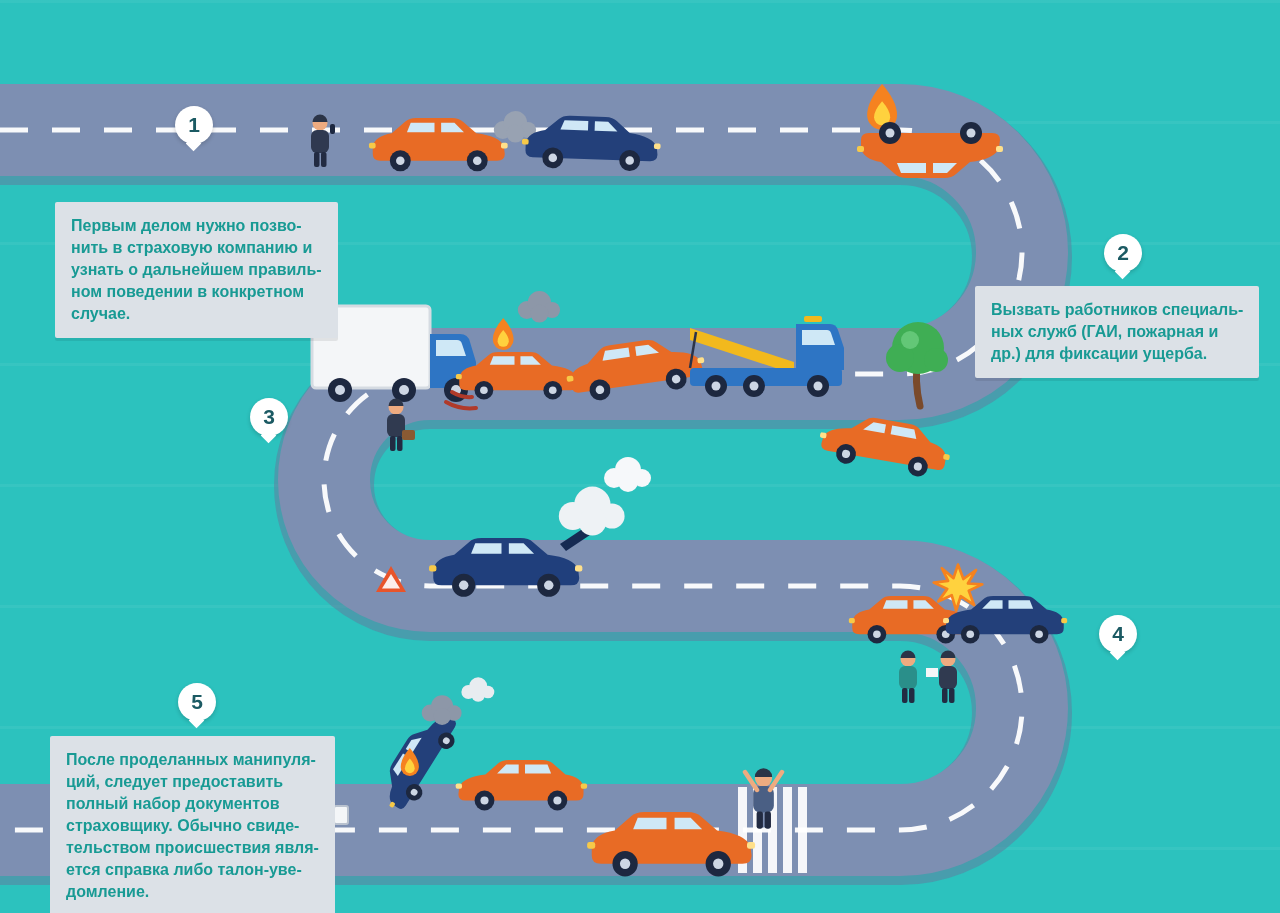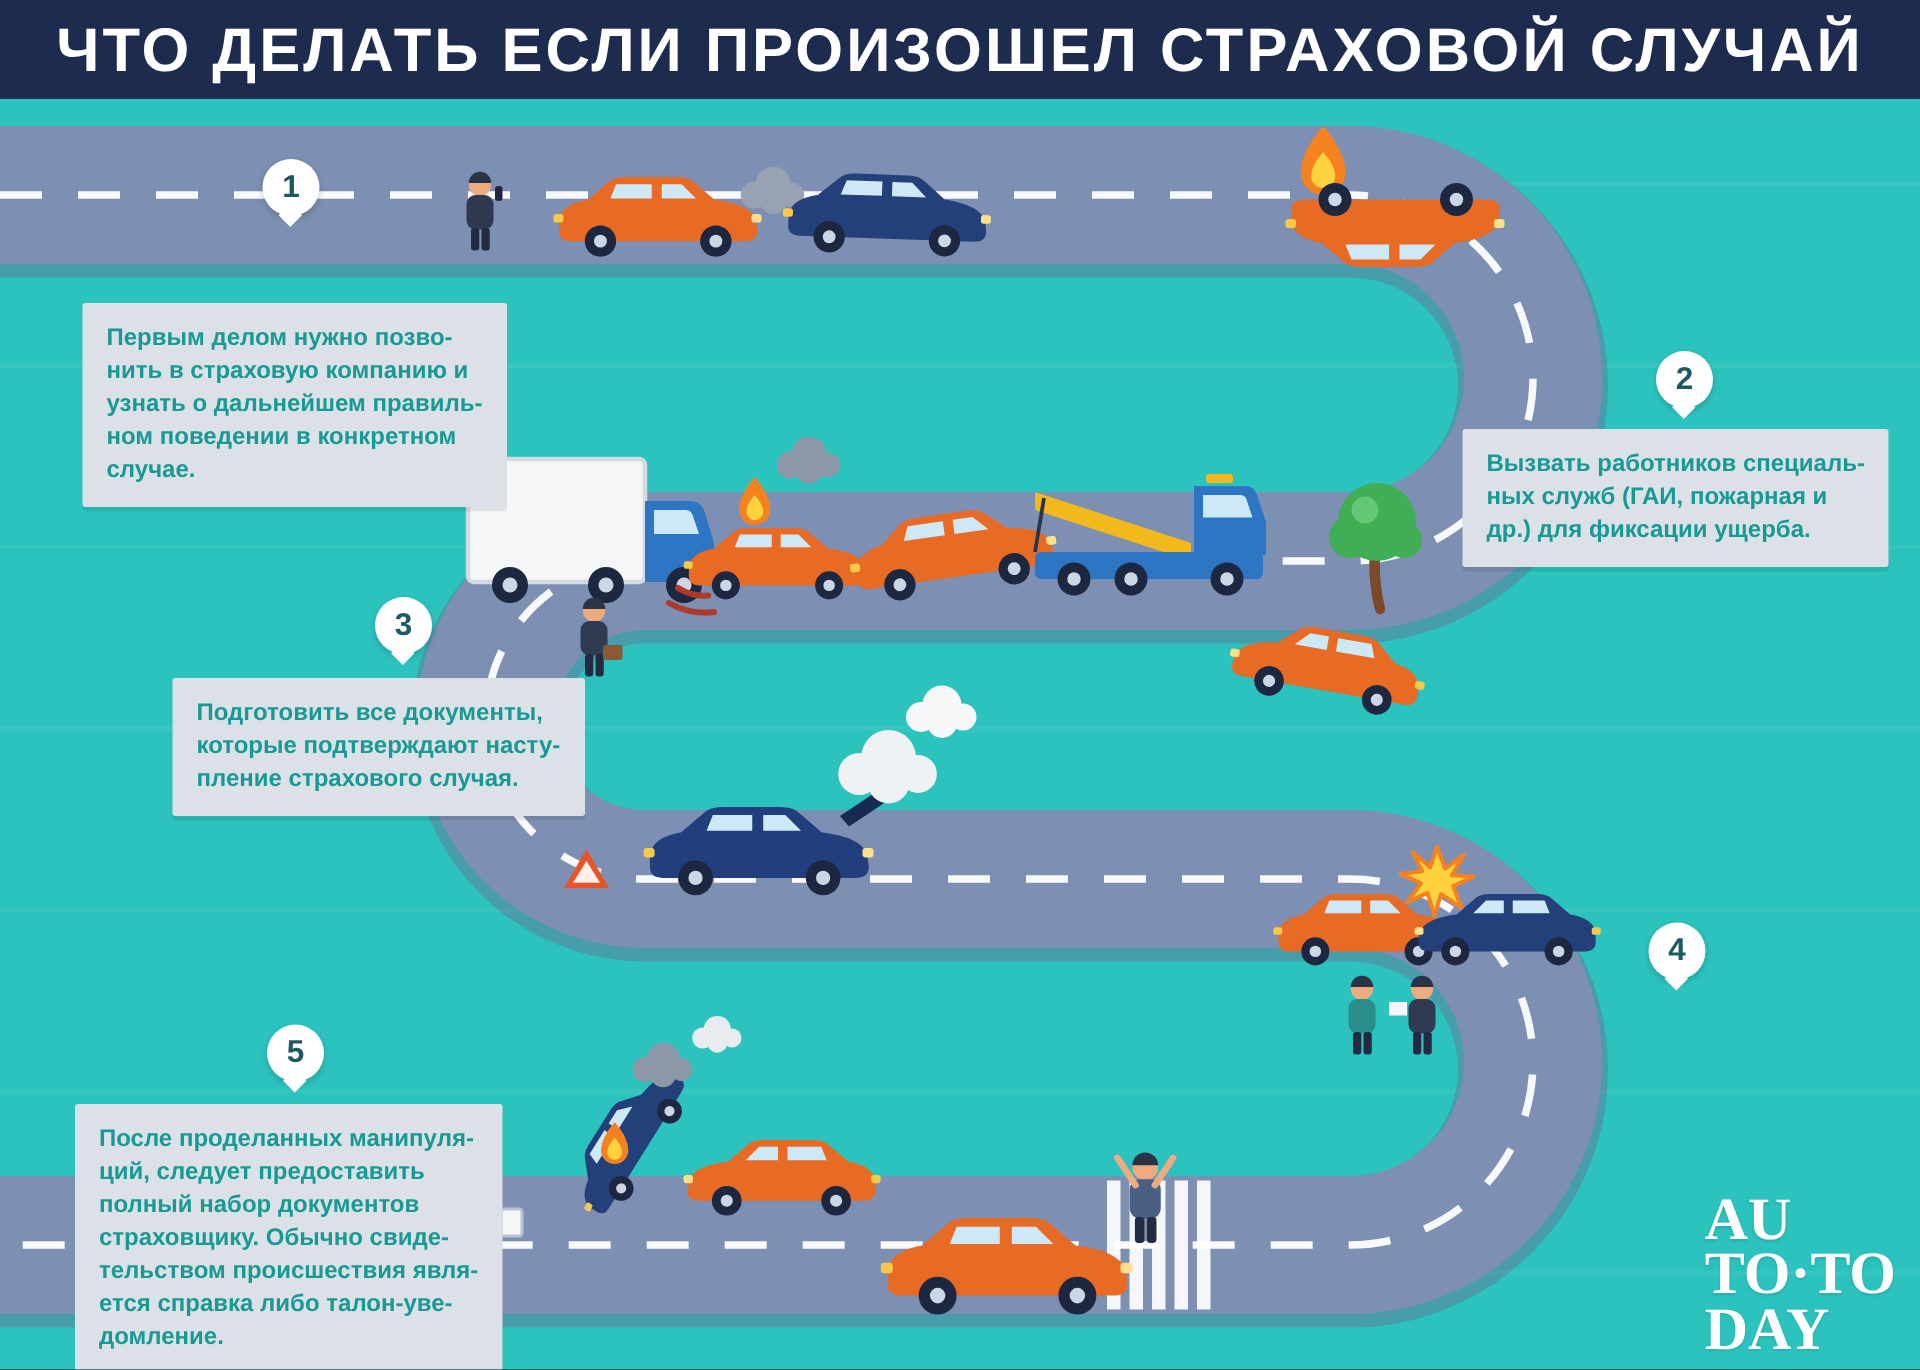--- a/index.html
+++ b/index.html
@@ -204,23 +204,20 @@
     </g>
     <g>
       <use href="#car" transform="translate(586,812) scale(1.15)" style="color:#e86b25"></use>
     </g>
     <g>
       <use href="#person" transform="translate(752,770) scale(1.15)" style="color:#4a5f84"></use>
       <path d="M757 790 L745 772 M770 790 L782 772" stroke="#eeab80" stroke-width="4.5" stroke-linecap="round"></path>
     </g>
   </svg>
 
-  <header class="header">
-    <h1 class="title">ЧТО ДЕЛАТЬ ЕСЛИ ПРОИЗОШЕЛ СТРАХОВОЙ СЛУЧАЙ</h1>
-  </header>
 
   <div class="badge" style="left:175px;top:106px;">
     <span class="num">1</span>
     <span class="tail"></span>
   </div>
   <div class="badge" style="left:1104px;top:234px;">
     <span class="num">2</span>
     <span class="tail"></span>
   </div>
   <div class="badge" style="left:250px;top:398px;">
@@ -237,30 +234,22 @@
   </div>
 
   <div class="note" style="left:55px;top:166px;margin-top:36px;">Первым делом нужно позво-
 нить в страховую компанию и
 узнать о дальнейшем правиль-
 ном поведении в конкретном
 случае.</div>
   <div class="note" style="left:975px;top:286px;">Вызвать работников специаль-
 ных служб (ГАИ, пожарная и
 др.) для фиксации ущерба.</div>
-  <div class="note" style="left:115px;top:452px;">Подготовить все документы,
-которые подтверждают насту-
-пление страхового случая.</div>
   <div class="note" style="left:50px;top:736px;">После проделанных манипуля-
 ций, следует предоставить
 полный набор документов
 страховщику. Обычно свиде-
 тельством происшествия явля-
 ется справка либо талон-уве-
 домление.</div>
 
-  <div class="watermark">
-    <span>AU</span>
-    <span>TO·TO</span>
-    <span>DAY</span>
-  </div>
 
 </div>
 
 </body></html>

